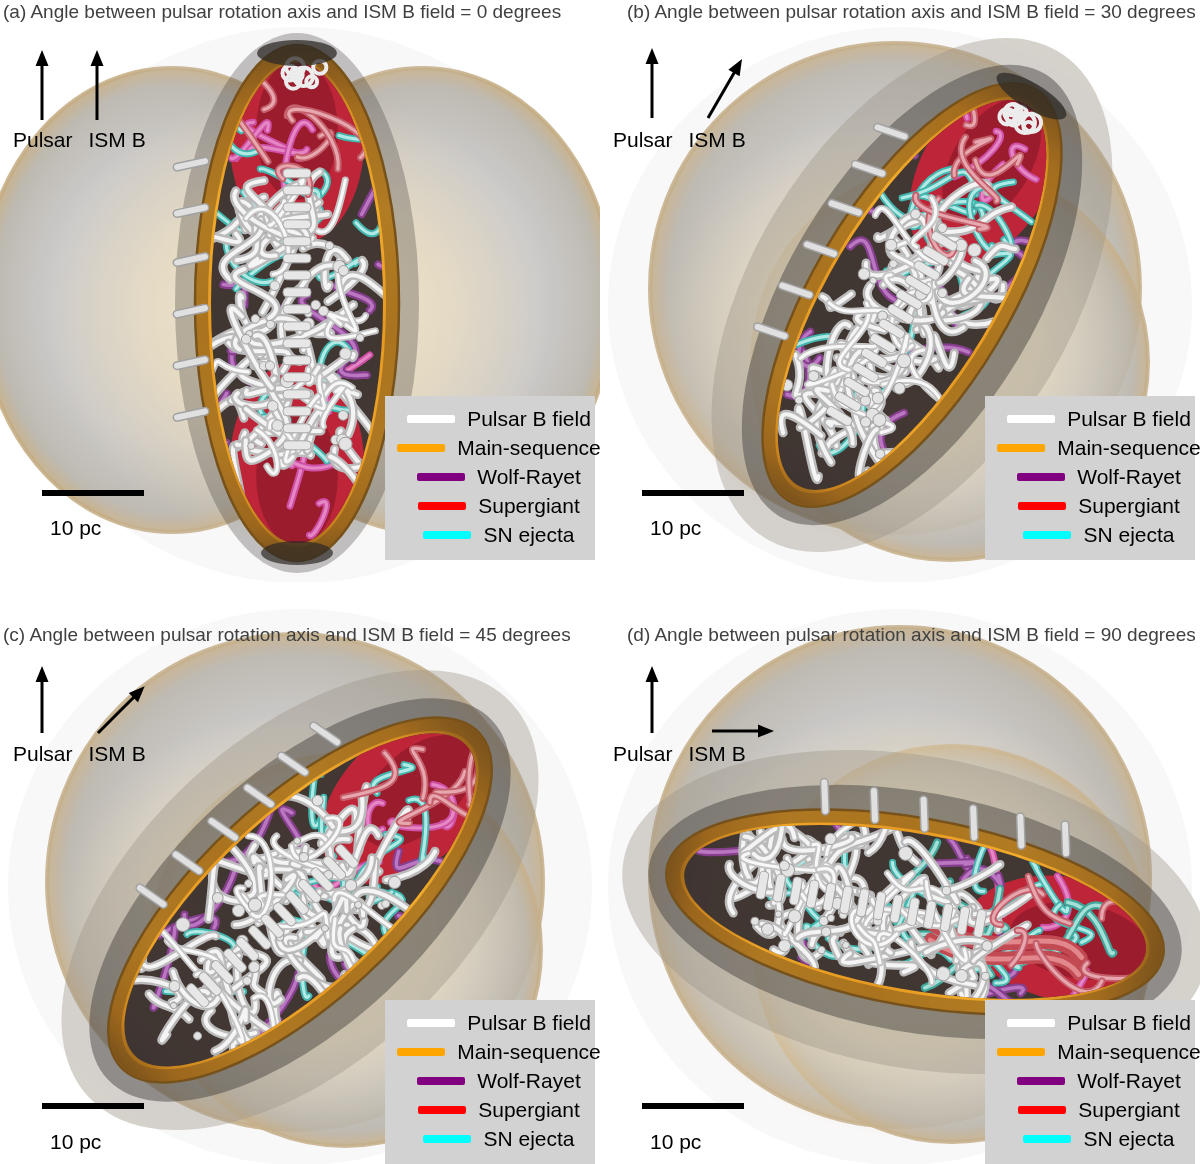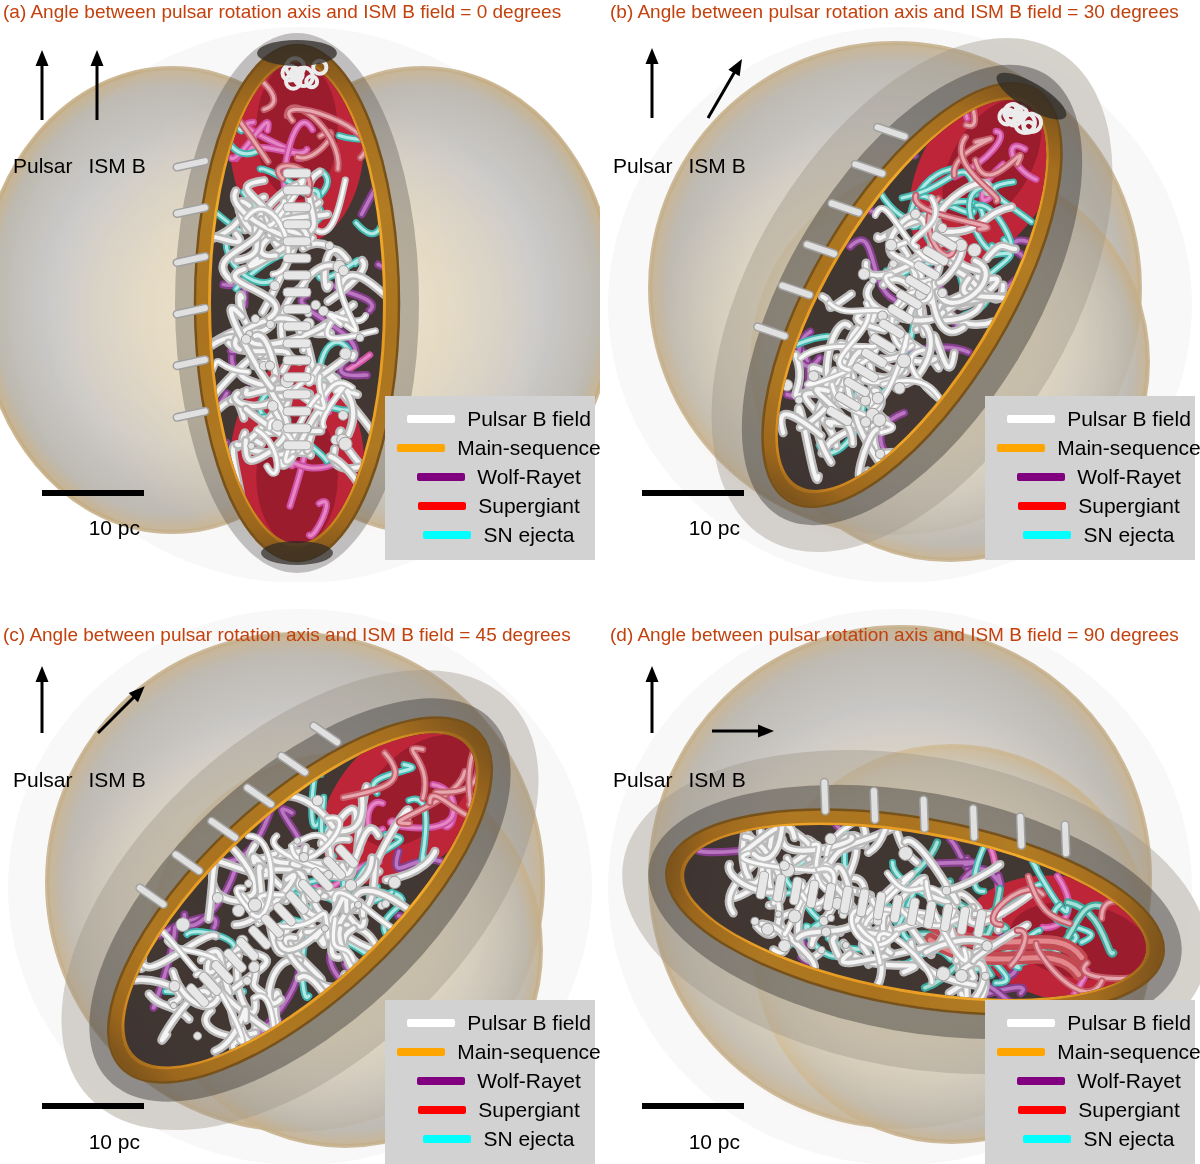--- a/index.html
+++ b/index.html
@@ -1,28 +1,28 @@
 <!DOCTYPE html>
 <html><head>
 <meta charset="utf-8">
 <style>
   html,body{margin:0;padding:0;background:#fff;}
   .figure{position:relative;width:1200px;height:1164px;background:#fff;overflow:hidden;
           font-family:"Liberation Sans",sans-serif;}
   .panel{position:absolute;width:600px;height:582px;}
   .panel svg{position:absolute;left:0;top:0;}
-  .panel-title{position:absolute;left:3px;top:1px;font-size:19px;color:#c2410c;white-space:nowrap;}
-  .col2 .panel-title{left:10px;}
+  .panel-title{position:absolute;left:3px;top:1px;font-size:19px;color:#404040;white-space:nowrap;}
+  .col2 .panel-title{left:27px;}
   .row2 .panel-title{top:14px;margin-top:28px;}
   .arrow-labels{position:absolute;left:13px;top:128px;display:flex;gap:16px;
-                font-size:21px;color:#000;white-space:nowrap;margin-top:26px;}
+                font-size:21px;color:#000;white-space:nowrap;}
   .row2 .arrow-labels{top:160px;}
   .scale-bar{position:absolute;left:42px;top:490px;width:102px;height:6px;background:#000;}
   .row2 .scale-bar{top:521px;}
-  .scale-label{position:absolute;left:50px;top:516px;width:90px;text-align:right;
+  .scale-label{position:absolute;left:50px;top:516px;width:90px;text-align:left;
                font-size:21px;color:#000;}
   .row2 .scale-label{top:548px;}
   .legend{position:absolute;left:385px;top:396px;width:210px;height:164px;
           background:#d2d2d2;padding:8px 0 0 18px;box-sizing:border-box;}
   .row2 .legend{top:418px;}
   .legend-row{display:flex;align-items:center;height:29px;justify-content:center;}
   .legend-swatch{width:48px;height:8px;border-radius:2px;flex:0 0 48px;}
   .legend-label{margin-left:12px;font-size:21px;color:#000;white-space:nowrap;}
 </style>
 </head>

